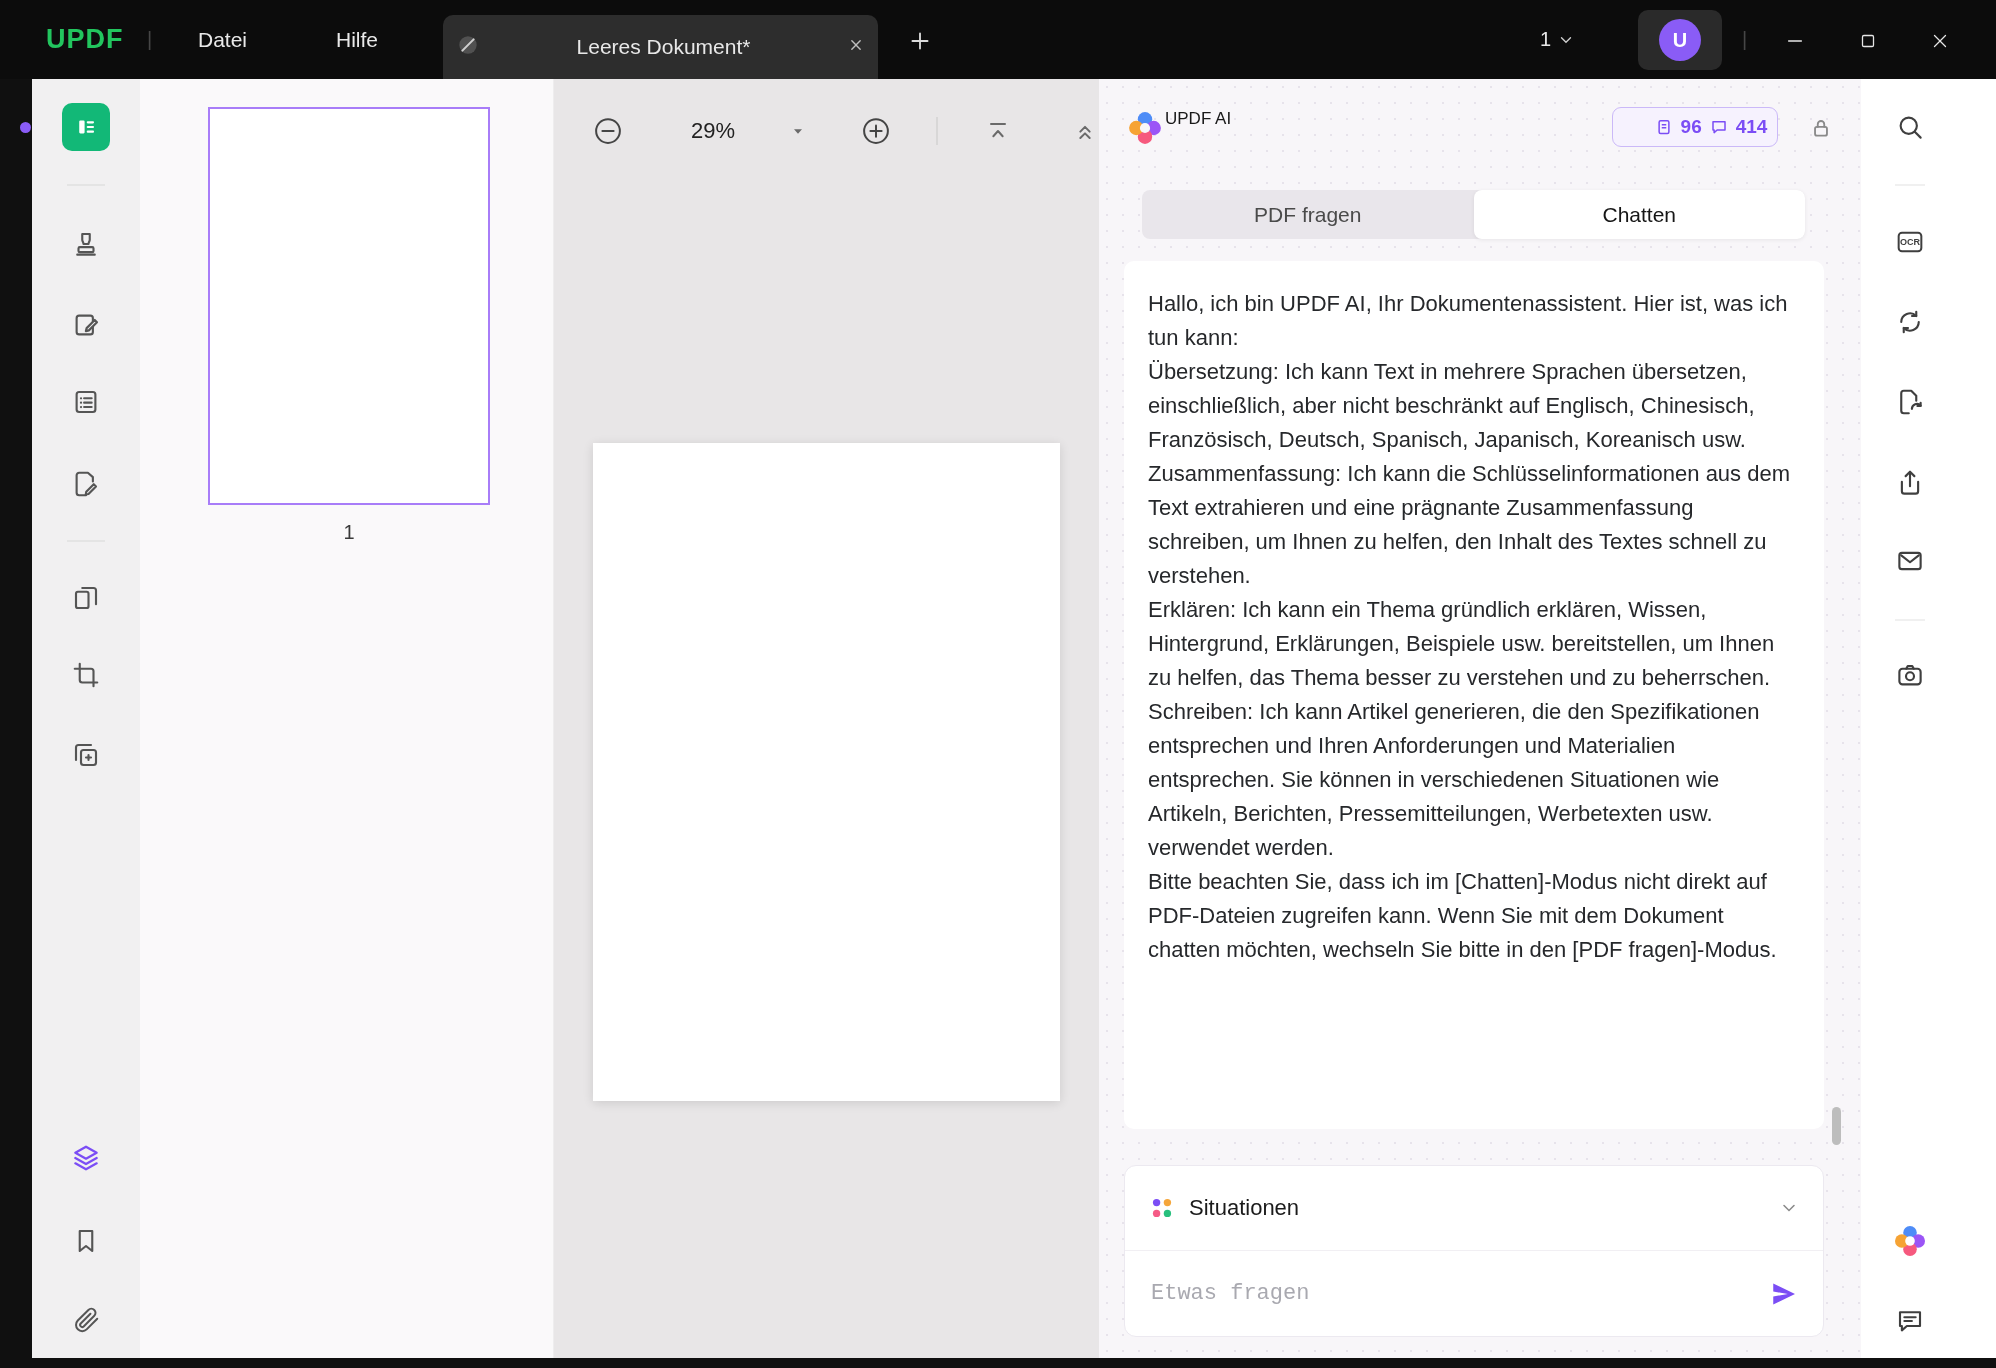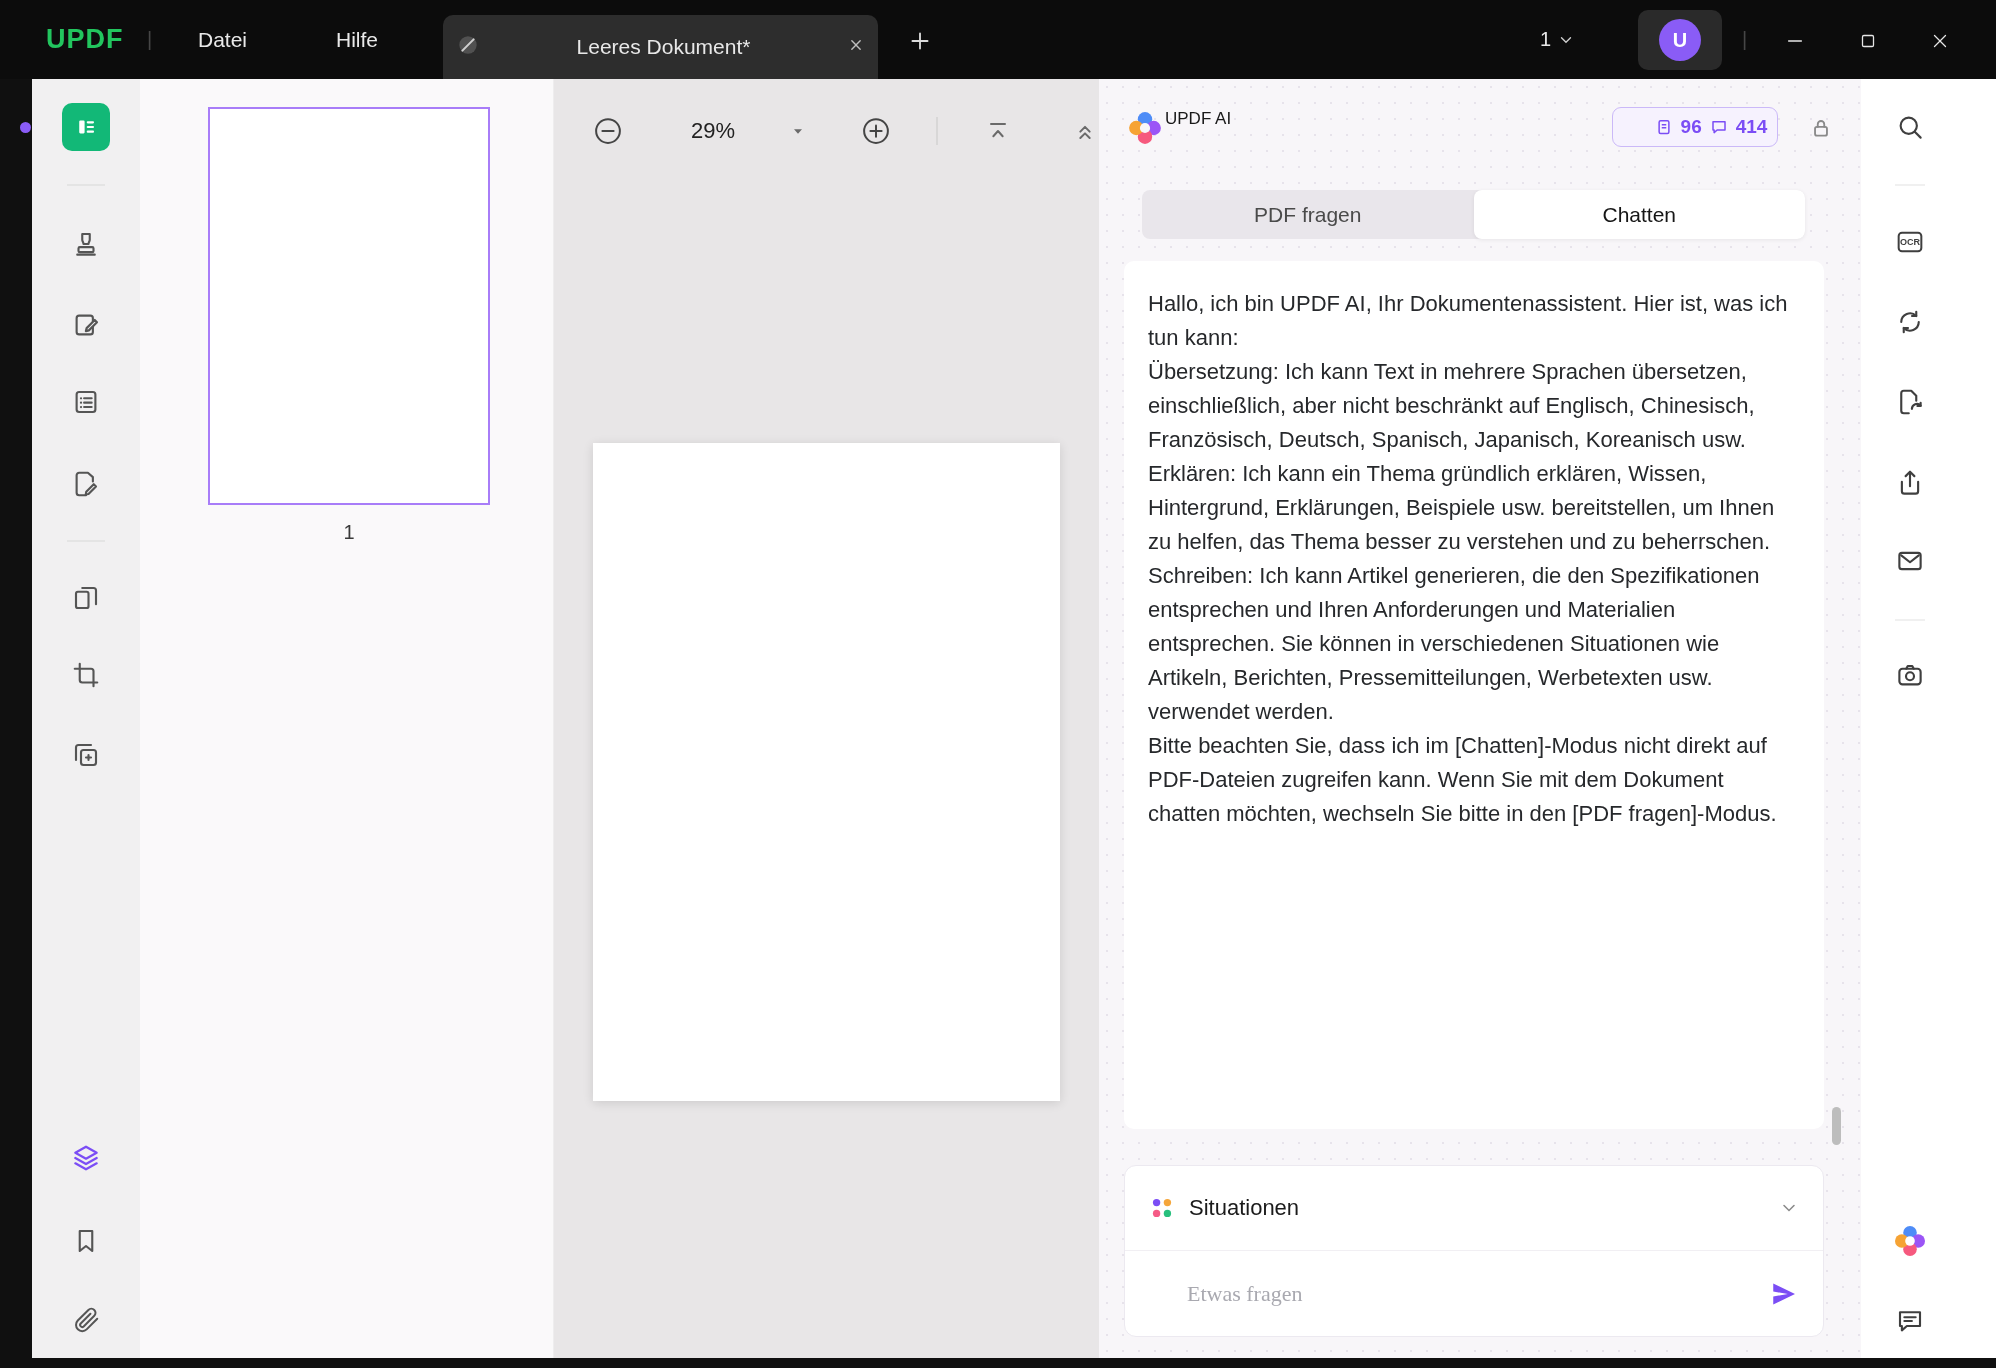--- a/index.html
+++ b/index.html
@@ -53,21 +53,21 @@
   .ai-tab.active{background:#FFFFFF;border-radius:8px;color:#161616;box-shadow:0 1px 4px rgba(0,0,0,0.07);}
   .chat{position:absolute;left:25px;top:182px;width:700px;height:868px;background:#fff;border-radius:10px;
         padding:26px 24px;box-sizing:border-box;font-size:22px;line-height:34px;color:#26282B;overflow:hidden;}
   .chat p{margin:0;}
   .scroll-thumb{position:absolute;left:733px;top:1028px;width:9px;height:38px;background:#BDBDBD;border-radius:5px;}
   .prompt-box{position:absolute;left:25px;top:1086px;width:700px;height:172px;background:#fff;border:1px solid #ECE9F0;
               border-radius:12px;box-sizing:border-box;}
   .prompt-row1{height:84px;display:flex;align-items:center;padding:0 24px;border-bottom:1px solid #F1EFF3;gap:14px;}
   .prompt-label{flex:1;font-size:22px;color:#1B1B1B;}
   .prompt-row2{height:85px;display:flex;align-items:center;padding:0 24px;gap:14px;}
-  .ask-input{flex:1;border:none;outline:none;font-size:22px;color:#333;background:transparent;font-family:Liberation Serif, serif;margin-left:36px;}
+  .ask-input{flex:1;border:none;outline:none;font-size:22px;color:#333;background:transparent;font-family:Liberation Mono, monospace;}
   .ask-input::placeholder{color:#A9A9B0;}
 
   
   .right-bar{position:absolute;left:1861px;top:79px;right:0;bottom:10px;background:#FFFFFF;}
   .hdiv2{width:30px;height:1px;background:#E2E2E2;}
 </style>
 </head>
 <body>
 
 <div class="app">
@@ -290,20 +290,21 @@
     </div>
 
     <div class="ai-tabs">
       <div class="ai-tab">PDF fragen</div>
       <div class="ai-tab active">Chatten</div>
     </div>
 
     <div class="chat">
       <p>Hallo, ich bin UPDF AI, Ihr Dokumentenassistent. Hier ist, was ich tun kann:</p>
       <p>Übersetzung: Ich kann Text in mehrere Sprachen übersetzen, einschließlich, aber nicht beschränkt auf Englisch, Chinesisch, Französisch, Deutsch, Spanisch, Japanisch, Koreanisch usw.</p>
+      <p>Zusammenfassung: Ich kann die Schlüsselinformationen aus dem Text extrahieren und eine prägnante Zusammenfassung schreiben, um Ihnen zu helfen, den Inhalt des Textes schnell zu verstehen.</p>
       <p>Erklären: Ich kann ein Thema gründlich erklären, Wissen, Hintergrund, Erklärungen, Beispiele usw. bereitstellen, um Ihnen zu helfen, das Thema besser zu verstehen und zu beherrschen.</p>
       <p>Schreiben: Ich kann Artikel generieren, die den Spezifikationen entsprechen und Ihren Anforderungen und Materialien entsprechen. Sie können in verschiedenen Situationen wie Artikeln, Berichten, Pressemitteilungen, Werbetexten usw. verwendet werden.</p>
       <p>Bitte beachten Sie, dass ich im [Chatten]-Modus nicht direkt auf PDF-Dateien zugreifen kann. Wenn Sie mit dem Dokument chatten möchten, wechseln Sie bitte in den [PDF fragen]-Modus.</p>
     </div>
     <div class="scroll-thumb"></div>
 
     <div class="prompt-box">
       <div class="prompt-row1">
         <svg width="26" height="26" viewBox="0 0 24 24">
           <circle cx="7" cy="7" r="3.4" fill="#7B4DF5"></circle>

